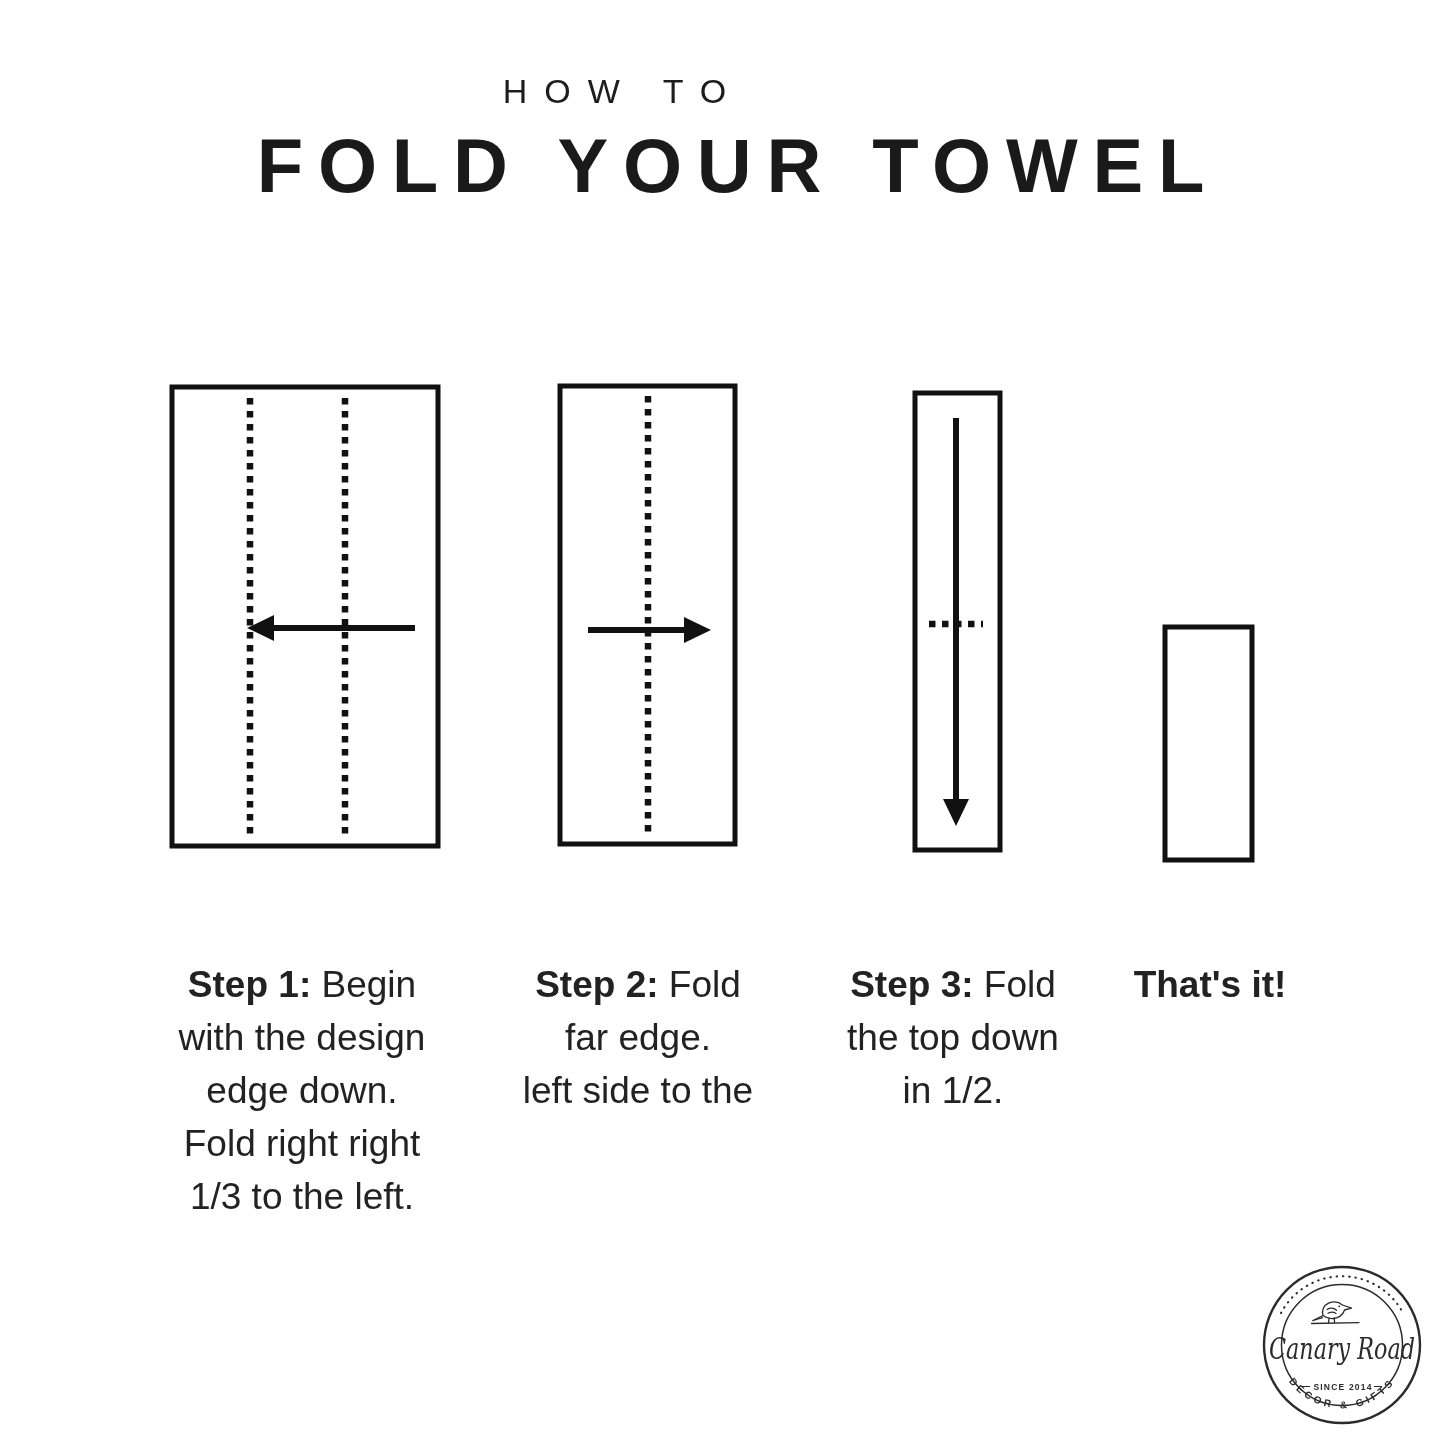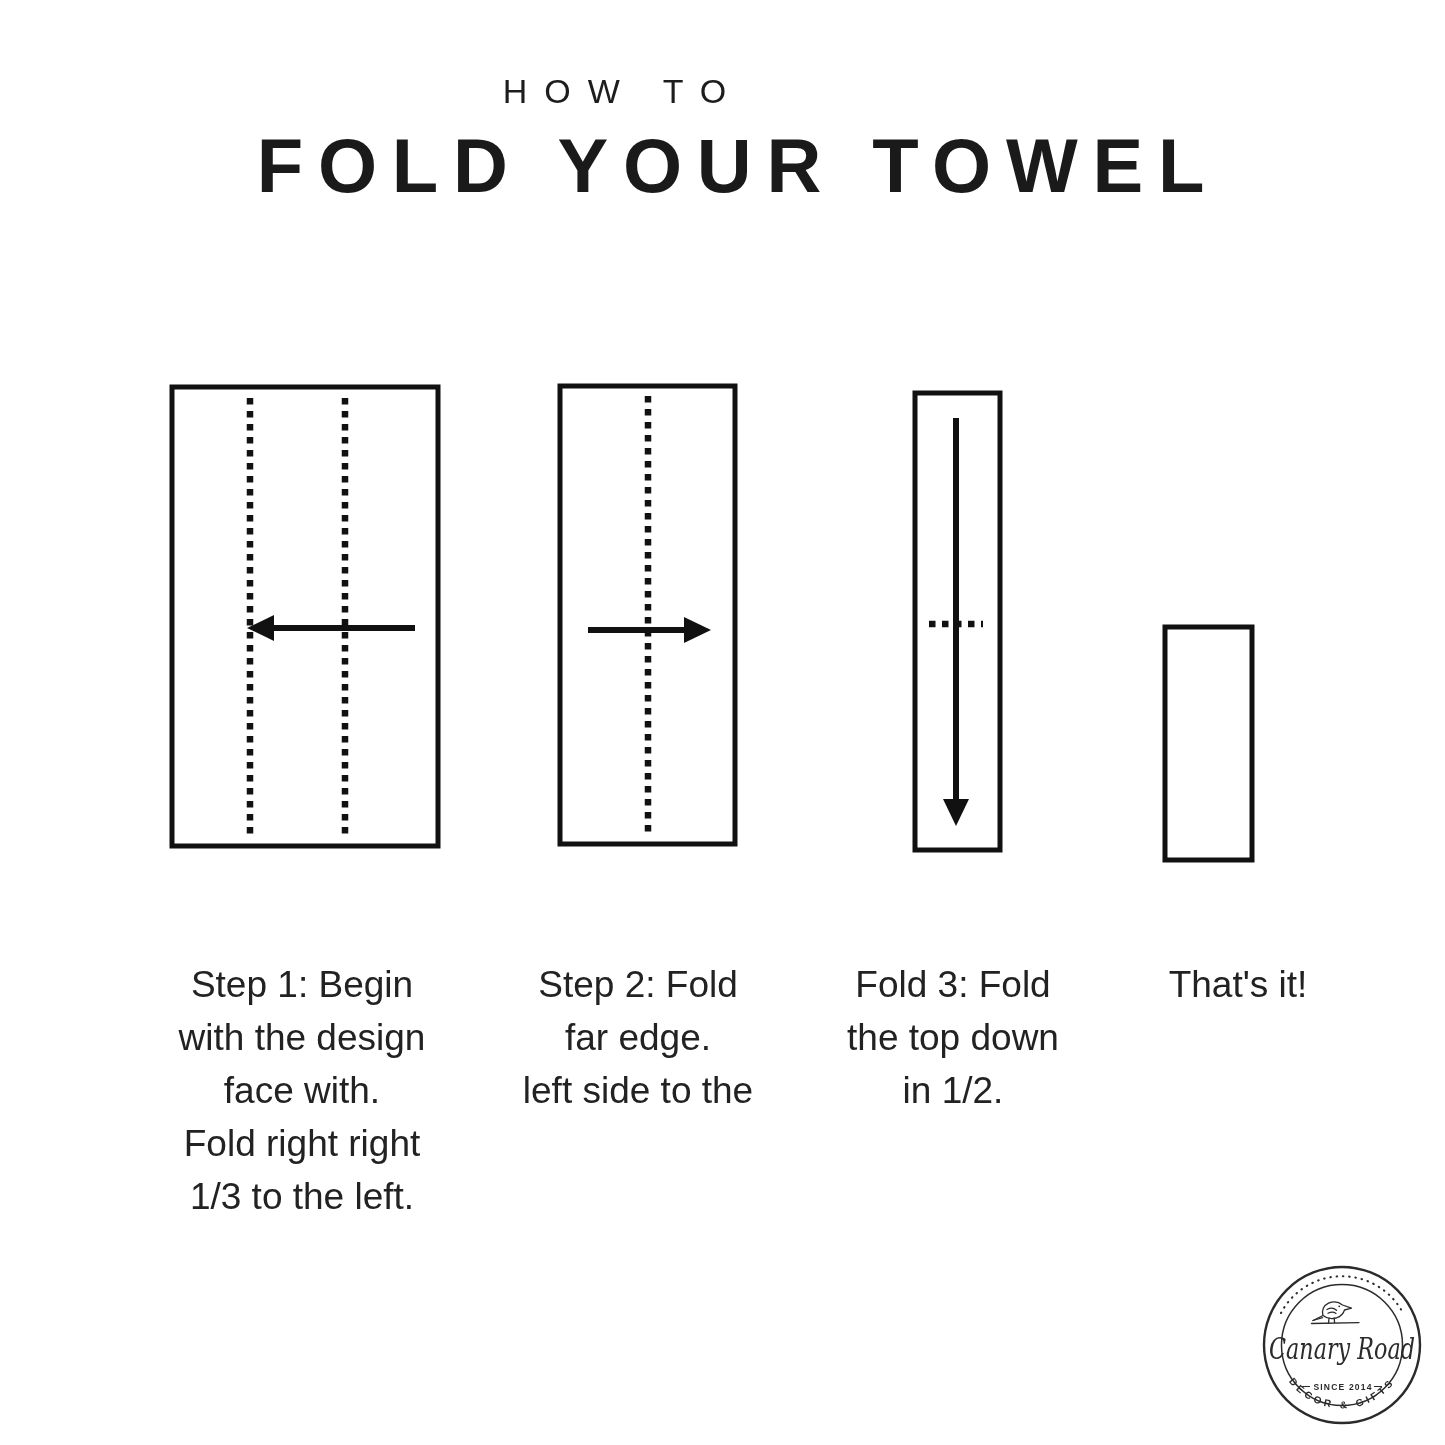--- a/index.html
+++ b/index.html
@@ -15,25 +15,25 @@
          font-size:76px;font-weight:700;letter-spacing:0.195em;padding-left:31px;
          box-sizing:border-box;color:#1a1a1a;}
 
   
   .diagram-layer{top:0;left:0;}
 
   
   .caption{top:958px;text-align:center;font-size:37px;line-height:53px;
            color:#222222;}
   .caption .cap-line{white-space:nowrap;}
-  .cap-bold{font-weight:400;margin-top:33px;}
+  .cap-bold{font-weight:700;margin-top:33px;}
   .cap1{left:152px;width:300px;}
   .cap2{left:488px;width:300px;}
   .cap3{left:803px;width:300px;}
-  .cap4{left:1088px;width:300px;font-weight:400;}
+  .cap4{left:1060px;width:300px;font-weight:700;}
 
   
   .logo{left:1256px;top:1262px;}
 </style>
 </head>
 <body>
 
 <div class="abs kicker">HOW TO</div>
 <div class="abs title">FOLD YOUR TOWEL</div>
 
@@ -64,33 +64,33 @@
 
     <g>
       <rect x="1165" y="627" width="87" height="233" stroke-width="5"></rect>
     </g>
   </g>
 </svg>
 
 <div class="abs caption cap1">
   <div class="cap-line"><span class="cap-bold">Step 1:</span> <span>Begin</span></div>
   <div class="cap-line">with the design</div>
-  <div class="cap-line">face with.</div>
+  <div class="cap-line">edge down.</div>
   <div class="cap-line">Fold right right</div>
   <div class="cap-line">1/3 to the left.</div>
 </div>
 
 <div class="abs caption cap2">
   <div class="cap-line"><span class="cap-bold">Step 2:</span> <span>Fold</span></div>
   <div class="cap-line">far edge.</div>
   <div class="cap-line">left side to the</div>
 </div>
 
 <div class="abs caption cap3">
-  <div class="cap-line"><span class="cap-bold">Fold 3:</span> <span>Fold</span></div>
+  <div class="cap-line"><span class="cap-bold">Step 3:</span> <span>Fold</span></div>
   <div class="cap-line">the top down</div>
   <div class="cap-line">in 1/2.</div>
 </div>
 
 <div class="abs caption cap4">
   <div class="cap-line">That's it!</div>
 </div>
 
 <svg class="abs logo" width="172" height="172" viewBox="0 0 172 172">
   <g stroke="#2b2b2b" fill="none" stroke-width="1.5">

